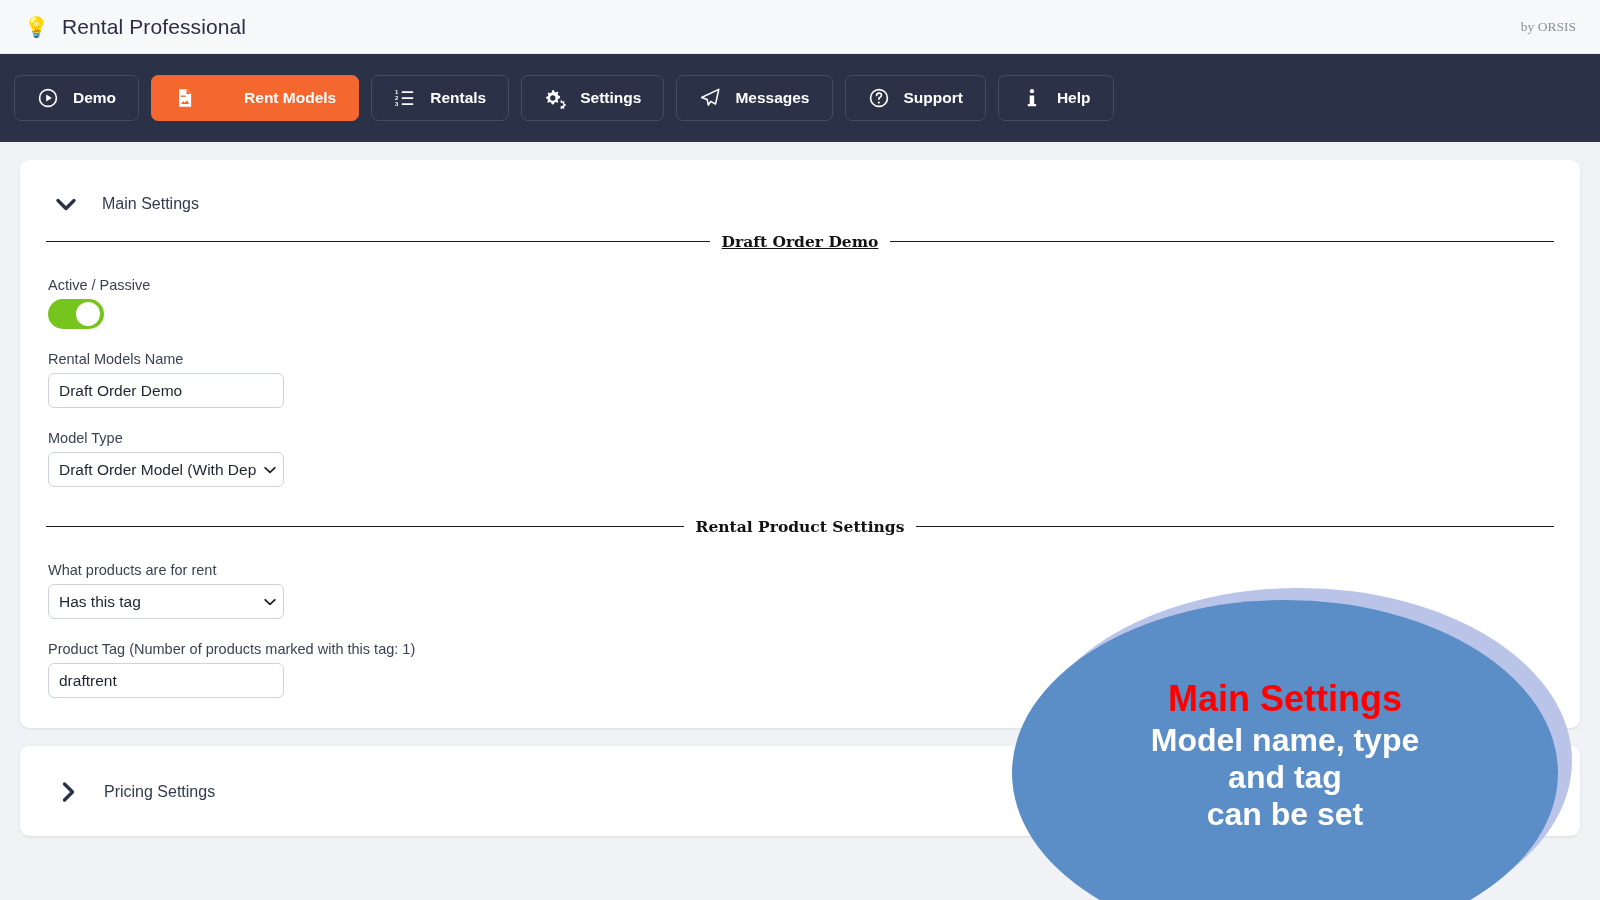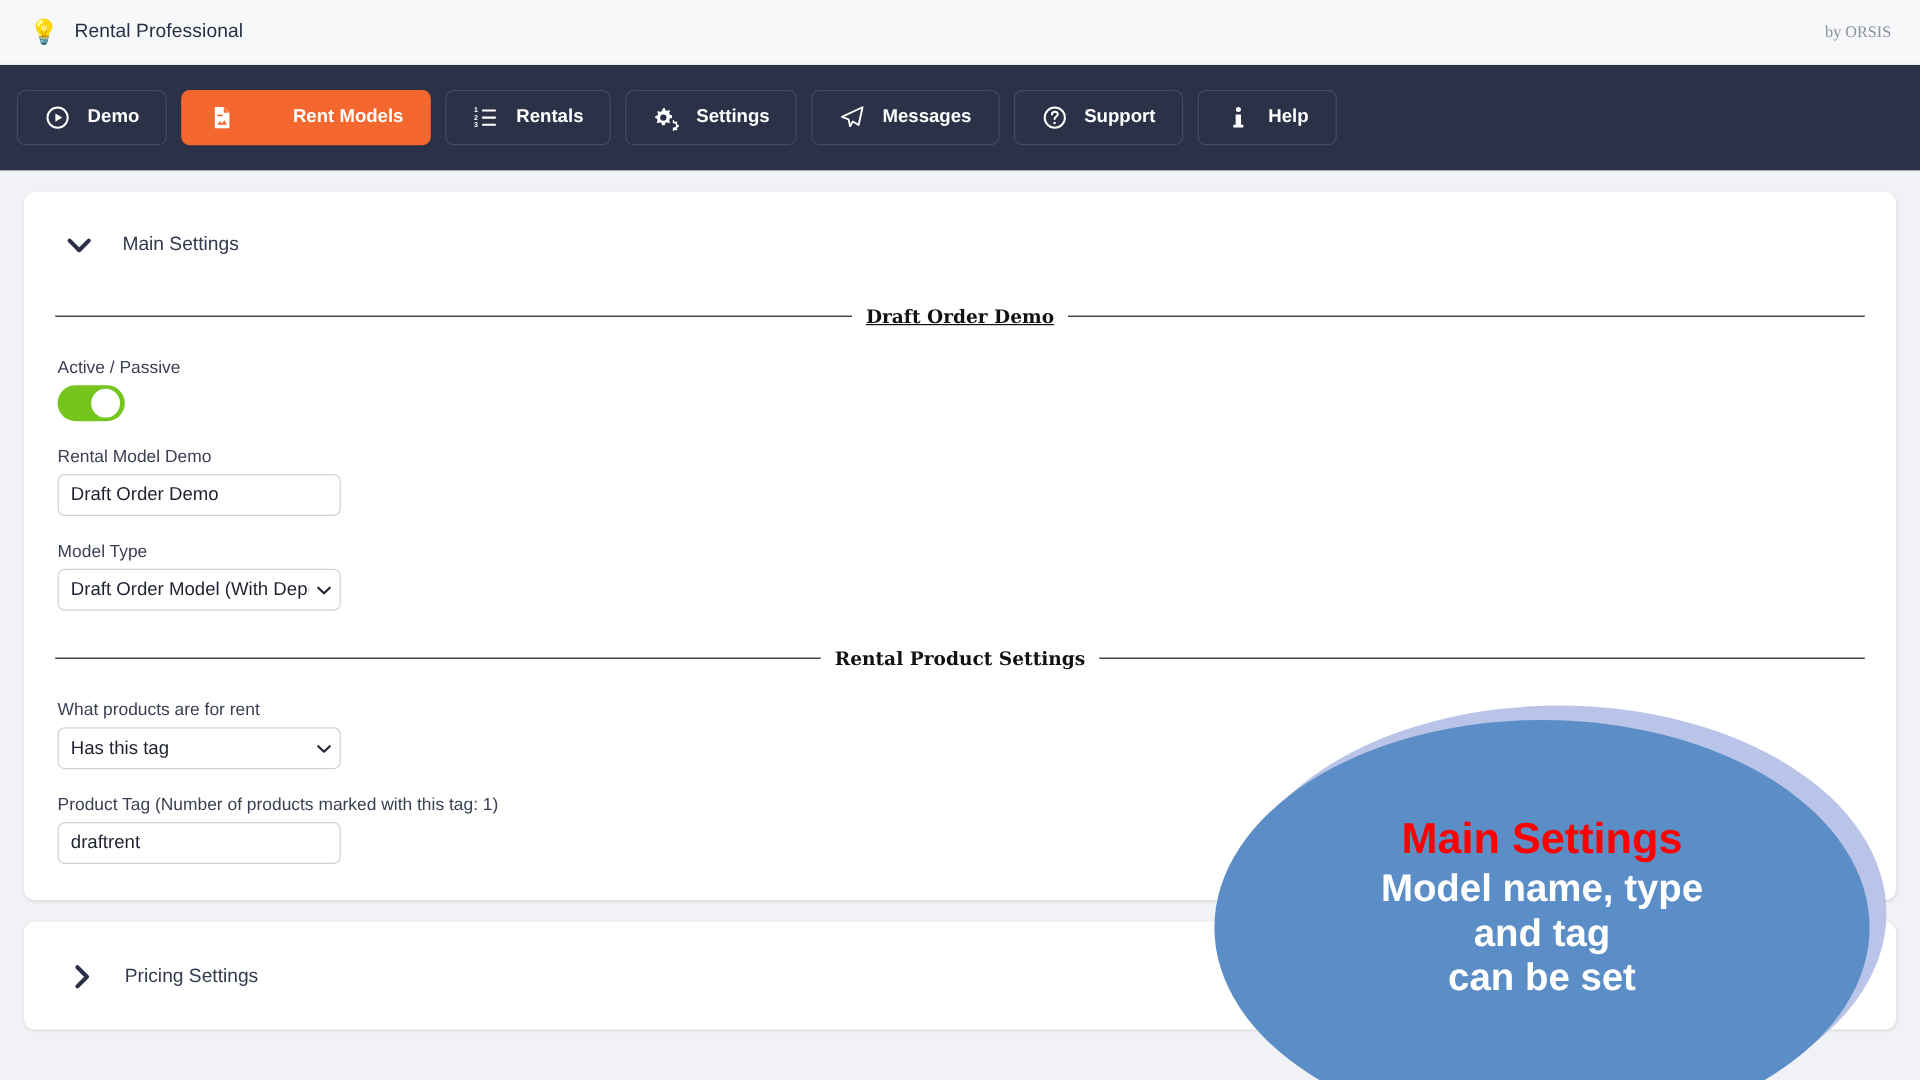--- a/index.html
+++ b/index.html
@@ -22,21 +22,21 @@
     padding: 0 24px;
     position: relative;
   }
   .brand { display: flex; align-items: center; gap: 12px; }
   .brand-logo {
     width: 26px; height: 26px;
     display: flex; align-items: center; justify-content: center;
     font-size: 20px; line-height: 1;
   }
   .brand-name {
-    font-size: 16px;
+    font-size: 21px;
     color: #2b2f45;
     letter-spacing: .1px;
   }
   .byline {
     position: absolute; right: 24px; top: 50%; transform: translateY(-50%);
     font-size: 13.5px; color: #8b8f9e; font-family: Liberation Serif, serif;
   }
 
   
   .navbar {
@@ -82,21 +82,21 @@
     display: flex; align-items: center; gap: 22px;
     padding: 8px 0 6px 6px;
     cursor: pointer;
   }
   .section-head .chev { width: 28px; height: 28px; flex: none; }
   .section-head .chev svg { display: block; }
   .section-title { font-size: 16px; color: #333a4f; }
   .card-pricing .section-head { padding-left: 34px; }
 
   
-  .group { margin-top: 30px; }
+  .group { margin-top: 8px; }
   .group-legend {
     display: flex; align-items: center; gap: 0;
     width: 100%;
   }
   .legend-rule { flex: 1 1 auto; height: 0; border-top: 1.6px solid #1c1c1c; }
   .legend-text {
     padding: 0 12px;
     font-family: "DejaVu Serif", "Liberation Serif", serif;
     font-size: 15.5px;
     font-weight: bold;
@@ -304,21 +304,21 @@
     <div class="fields">
 
       <div class="field">
         <span class="field-label">Active / Passive</span>
         <button class="toggle">
           <span class="knob"></span>
         </button>
       </div>
 
       <div class="field">
-        <span class="field-label">Rental Model Demo</span>
+        <span class="field-label">Rental Models Name</span>
         <input class="text-input" type="text" value="Draft Order Demo" style="">
       </div>
 
       <div class="field">
         <span class="field-label">Model Type</span>
         <div class="select-wrap">
           <select class="select-input">
             <option>Draft Order Model (With Deposit)</option>
           </select>
           <span class="select-caret">

